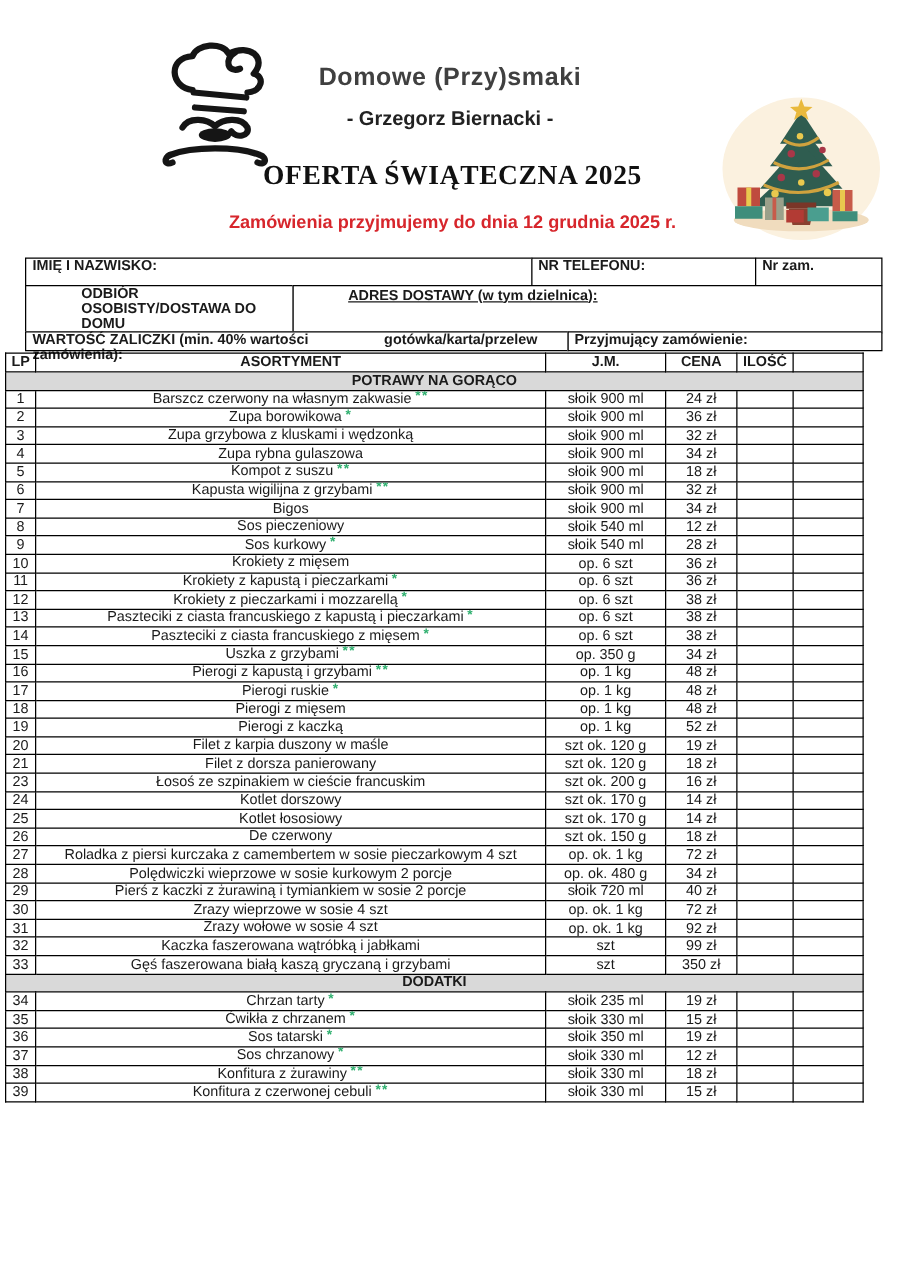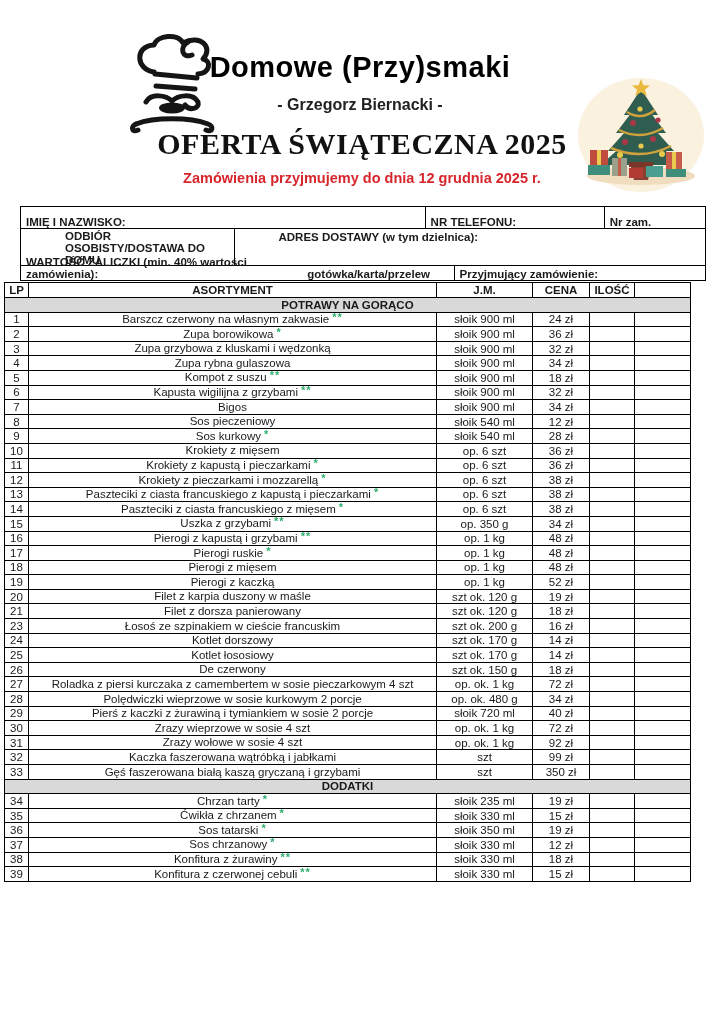--- a/index.html
+++ b/index.html
@@ -10,47 +10,47 @@
   }
   *{box-sizing:border-box;}
   html,body{margin:0;padding:0;}
   body{
     width:724px;height:1024px;background:#ffffff;position:relative;
     font-family:"Liberation Sans", sans-serif;color:#1a1a1a;
   }
   
   .chef-logo{position:absolute;left:126px;top:32px;width:96px;height:106px;}
   .brand-block{position:absolute;left:200px;top:52px;width:320px;text-align:center;}
-  .brand{font-size:29px;font-weight:700;letter-spacing:0.5px;color:#000000;line-height:1.05;}
+  .brand{font-size:20px;font-weight:700;letter-spacing:0.5px;color:#404040;line-height:1.05;}
   .owner{font-size:16px;font-weight:700;color:#222;margin-top:14px;}
   .offer-title{
     position:absolute;left:0;right:0;top:127px;text-align:center;
-    font-family:"Liberation Serif", serif;font-weight:700;font-size:30px;color:#111;
+    font-family:"Liberation Serif", serif;font-weight:700;font-size:22px;color:#111;
     letter-spacing:0.5px;
   }
   .deadline{
     position:absolute;left:0;right:0;top:170px;text-align:center;
     font-size:14.5px;font-weight:700;color:var(--accent-red);
   }
   .tree-illustration{position:absolute;left:574px;top:76px;width:134px;height:120px;}
 
   
   .order-form{position:absolute;left:20px;top:206px;width:686px;}
   .f-row{display:flex;}
   .f-cell{
     border:1.5px solid var(--line);margin-left:-1.5px;margin-top:-1.5px;
-    display:flex;align-items:flex-end;padding:0 5px;
+    display:flex;align-items:flex-start;padding:0 5px;
     font-size:11.5px;font-weight:700;background:#fff;
   }
   .f-row:first-child .f-cell{margin-top:0;}
   .f-cell:first-child{margin-left:0;}
   .r1 .f-cell{height:23px;}
   .r2 .f-cell{height:39px;padding-left:44px;}
   .r3 .f-cell{height:16px;}
-  .cell-address{align-items:flex-start;padding-top:2px;}
+  .cell-address{align-items:flex-start;padding-top:2px;text-decoration:underline;}
   .cell-deposit{justify-content:space-between;padding-right:24px;}
 
   
   .menu-wrap{position:absolute;left:4px;top:282px;width:686px;}
   table.menu{border-collapse:collapse;width:686px;table-layout:fixed;}
   table.menu td{
     border:1.5px solid var(--line);padding:0 2px;height:14.6px;
     font-size:11.5px;line-height:1.05;text-align:center;vertical-align:middle;
     overflow:hidden;white-space:nowrap;
   }

